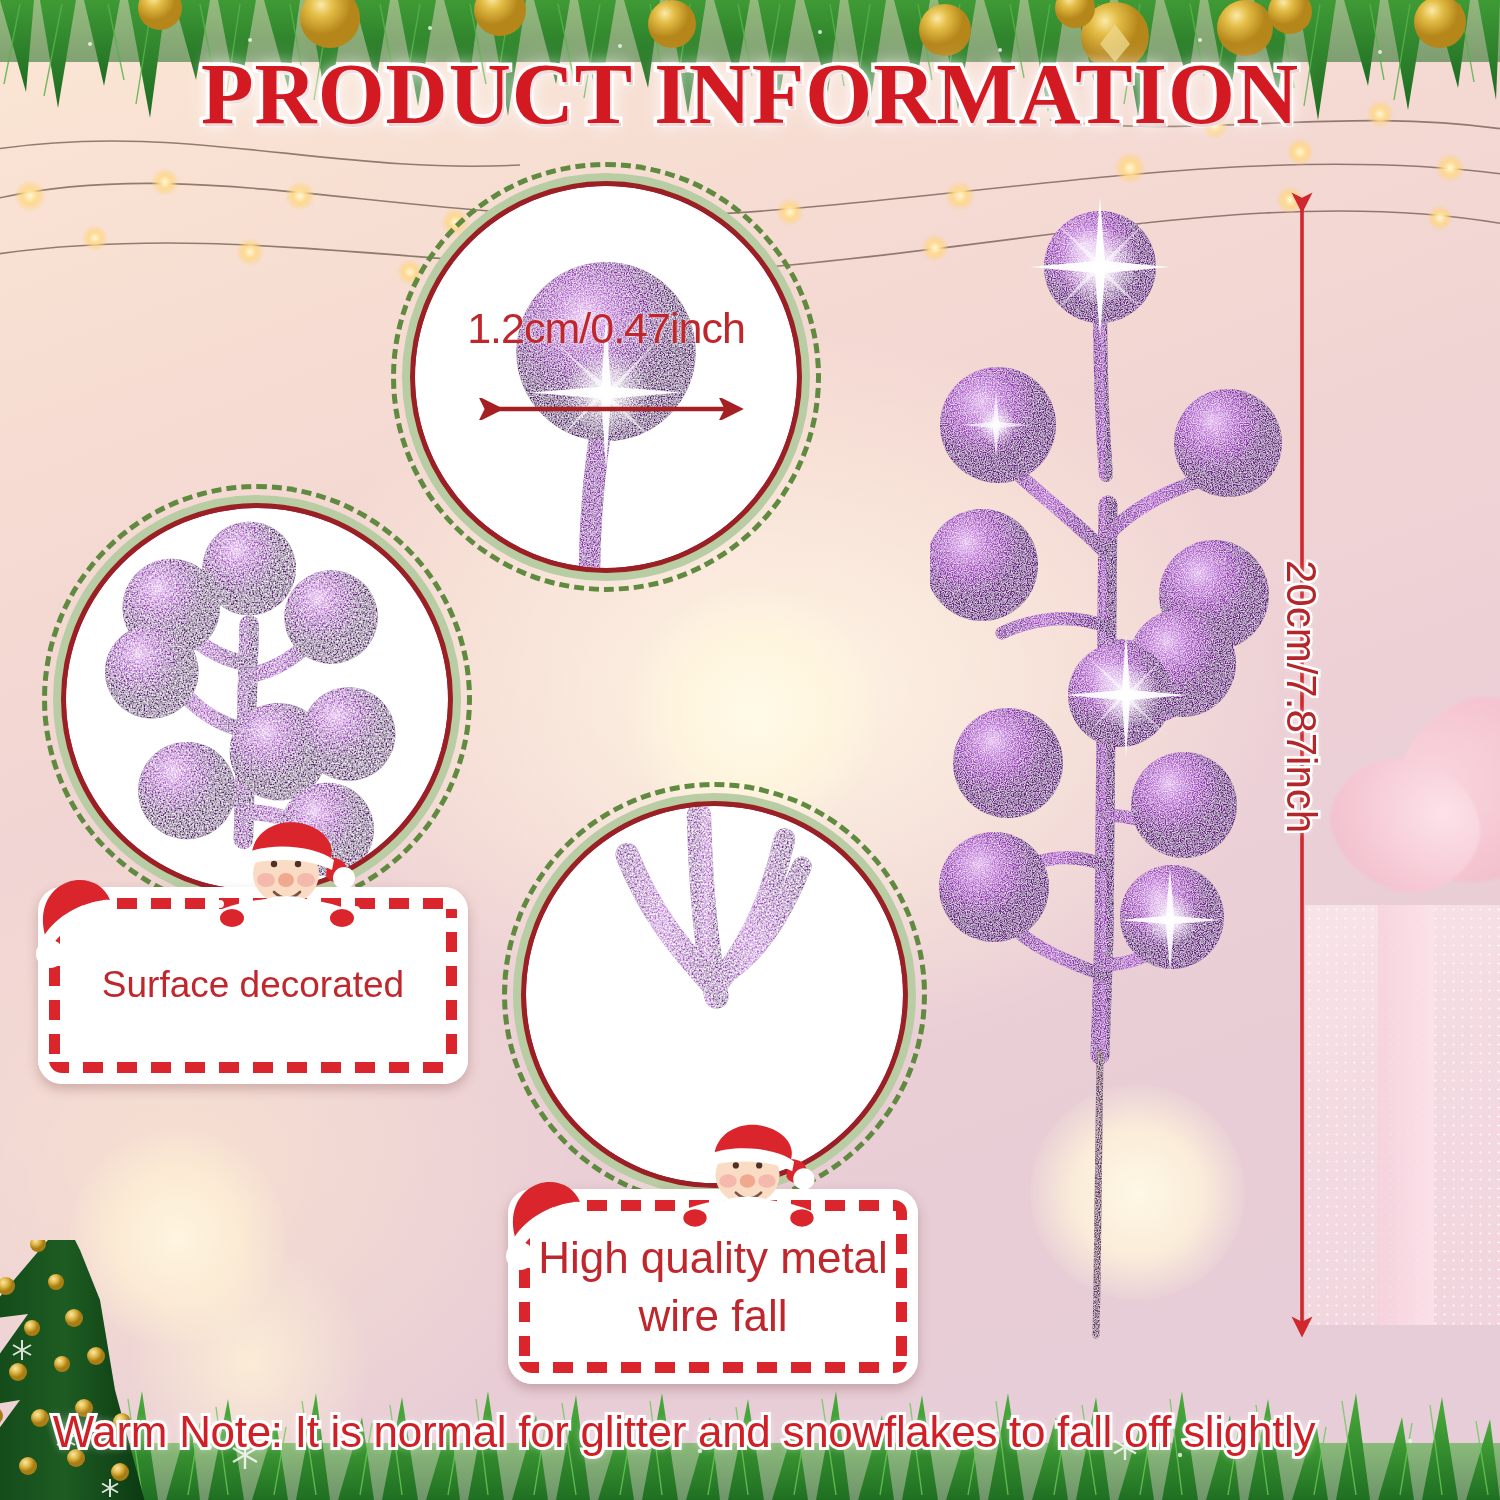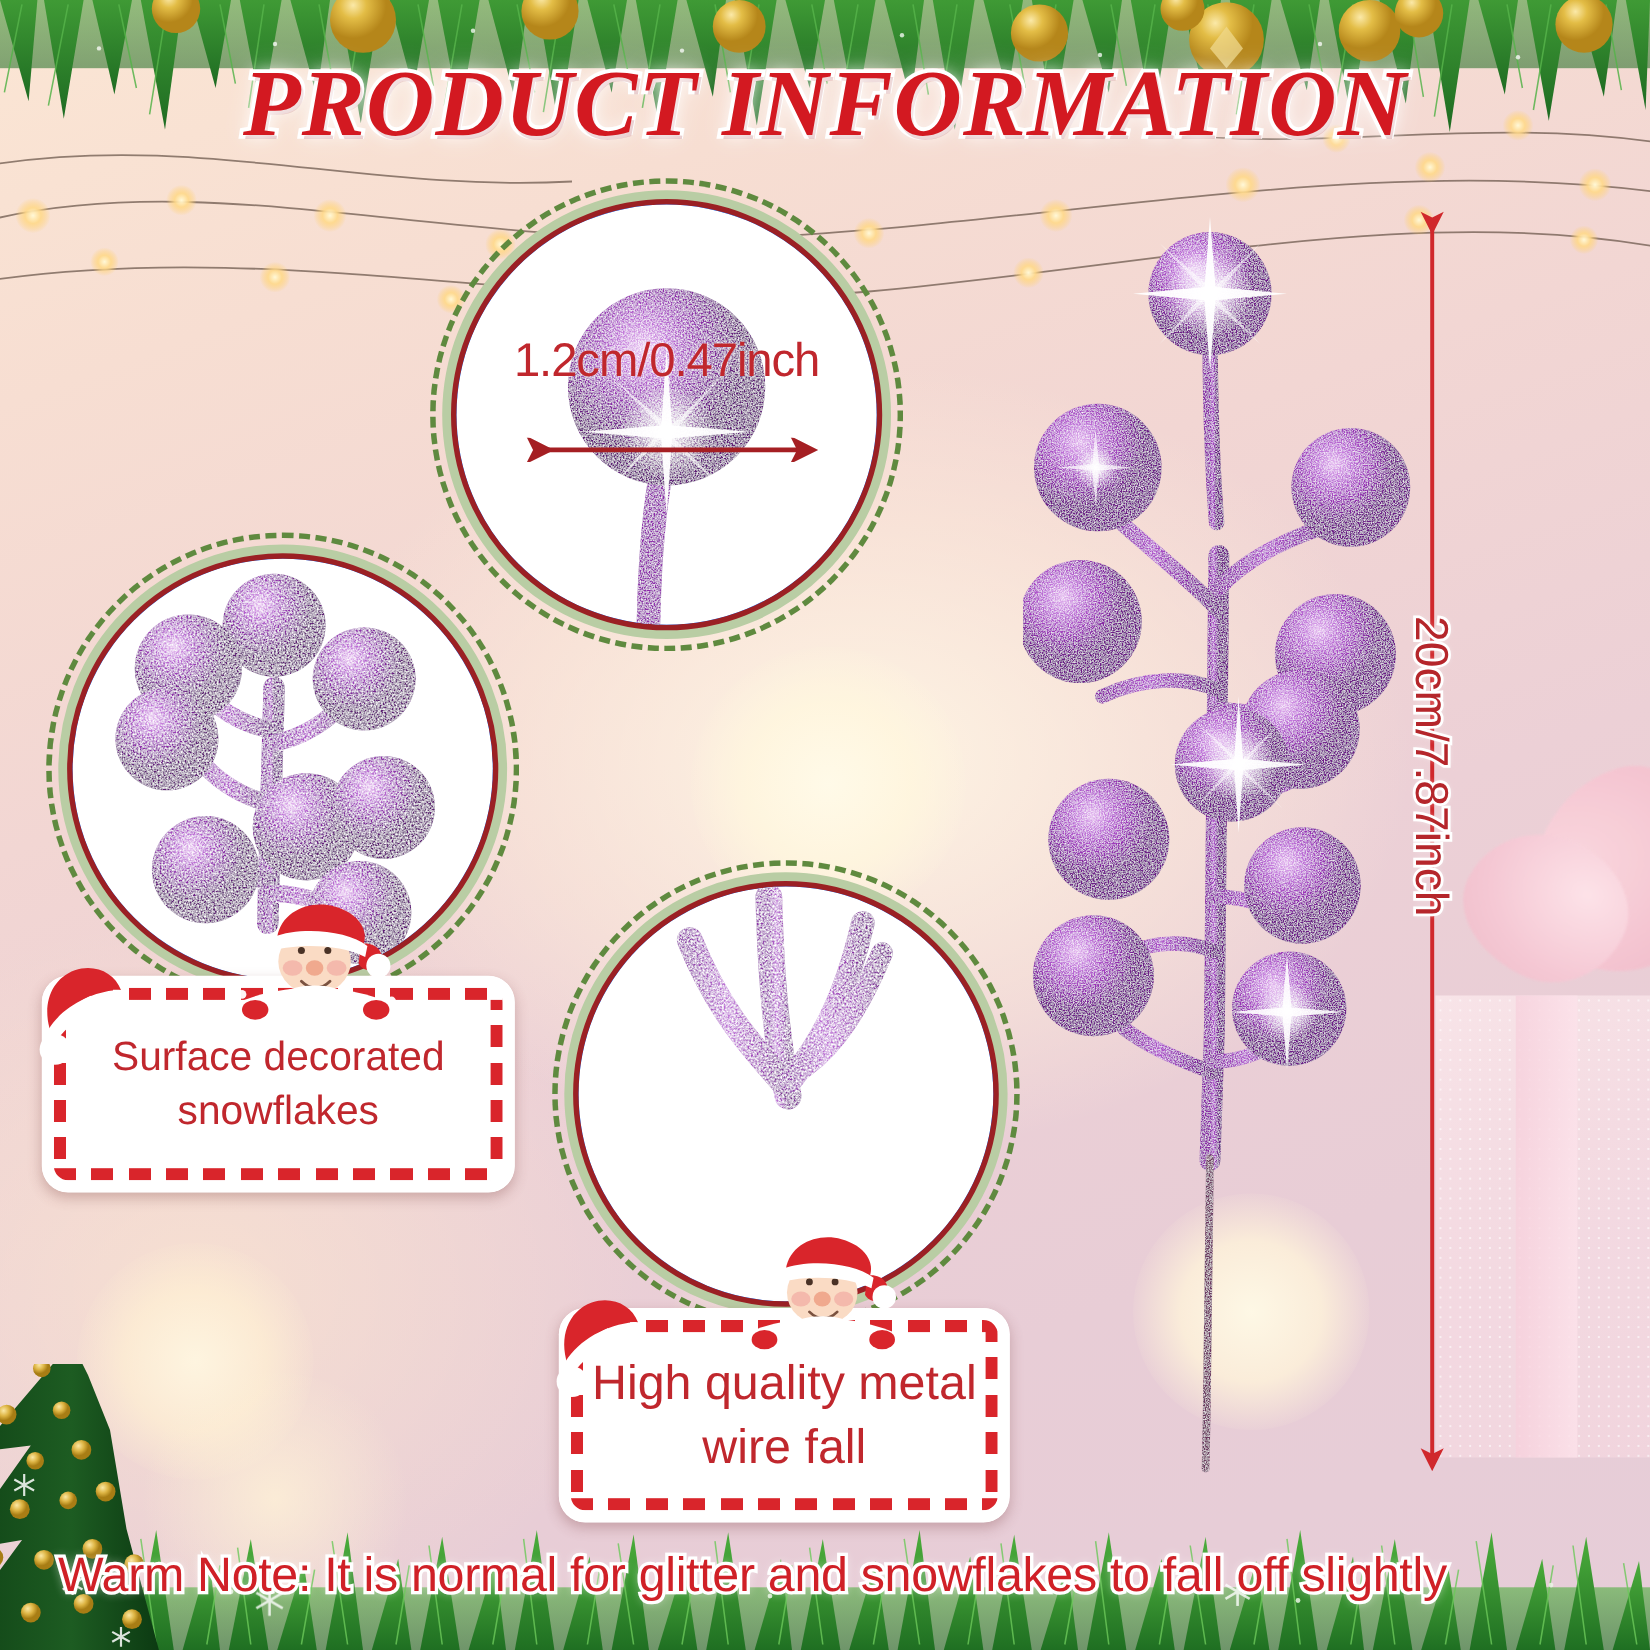--- a/index.html
+++ b/index.html
@@ -53,36 +53,35 @@
   
   .xtree { position:absolute; left:-30px; top:1240px; width:210px; height:262px; overflow:hidden; }
 
   
   .title {
     position:absolute; left:0; top:44px; width:1500px; text-align:center;
     font-family:"Liberation Serif", serif; font-weight:bold; font-size:86px;
     letter-spacing:1px; color:#d31921; z-index:12;
     -webkit-text-stroke:7px #fff; paint-order:stroke fill;
     text-shadow:0 0 14px rgba(255,255,255,.95), 0 0 26px rgba(255,255,255,.8), 2px 3px 0 rgba(150,20,25,.25);
-    font-style:italic;
   }
 
   
   .circle { position:absolute; border-radius:50%; }
   .circle .dashring {
     position:absolute; inset:0; border-radius:50%;
     border:5px dashed #5f8a3f;
   }
   .circle .sageband {
     position:absolute; inset:11px; border-radius:50%;
     border:9px solid #b9cda4; background:#fff;
   }
   .circle .redring {
     position:absolute; inset:19px; border-radius:50%;
-    border:5px solid #9b2024; background:#3b82f6; overflow:hidden;
+    border:5px solid #9b2024; background:#be185d; overflow:hidden;
   }
   .circle .inner { position:absolute; inset:0; border-radius:50%; background:#fff; overflow:hidden; }
 
   #circle-size    { left:391px; top:162px;  width:430px; height:430px; z-index:9; }
   #circle-surface { left:42px;  top:484px;  width:430px; height:430px; z-index:9; }
   #circle-wire    { left:502px; top:782px;  width:425px; height:425px; z-index:9; }
 
   
   .size-text {
     position:absolute; left:0; top:118px; width:100%; text-align:center;
@@ -618,21 +617,20 @@
   <g fill="#fff" opacity=".95">
       <circle cx="24" cy="86" r="4"></circle>
       <circle cx="160" cy="92" r="4"></circle>
     </g>
 </svg>
 
 <div class="label-box" id="label-surface">
   <div class="cane"></div>
   <div class="txt">
     <div>Surface decorated</div>
-    <div>snowflakes</div>
   </div>
 </div>
 <svg class="santa-hat-corner" style="left:28px; top:876px; width:86px; height:96px;" viewBox="0 0 86 96">
   <path d="M18,62 C 10,38 18,14 40,6 C 58,0 76,8 82,24 C 62,22 34,36 18,62 Z" fill="#d9252b"></path>
   <path d="M16,60 C 28,40 54,26 78,24 L 82,36 C 56,40 34,54 22,72 Z" fill="#fff"></path>
   <circle cx="22" cy="78" r="14" fill="#fff"></circle>
 </svg>
 
 <div class="circle" id="circle-wire">
   <div class="dashring"></div>

